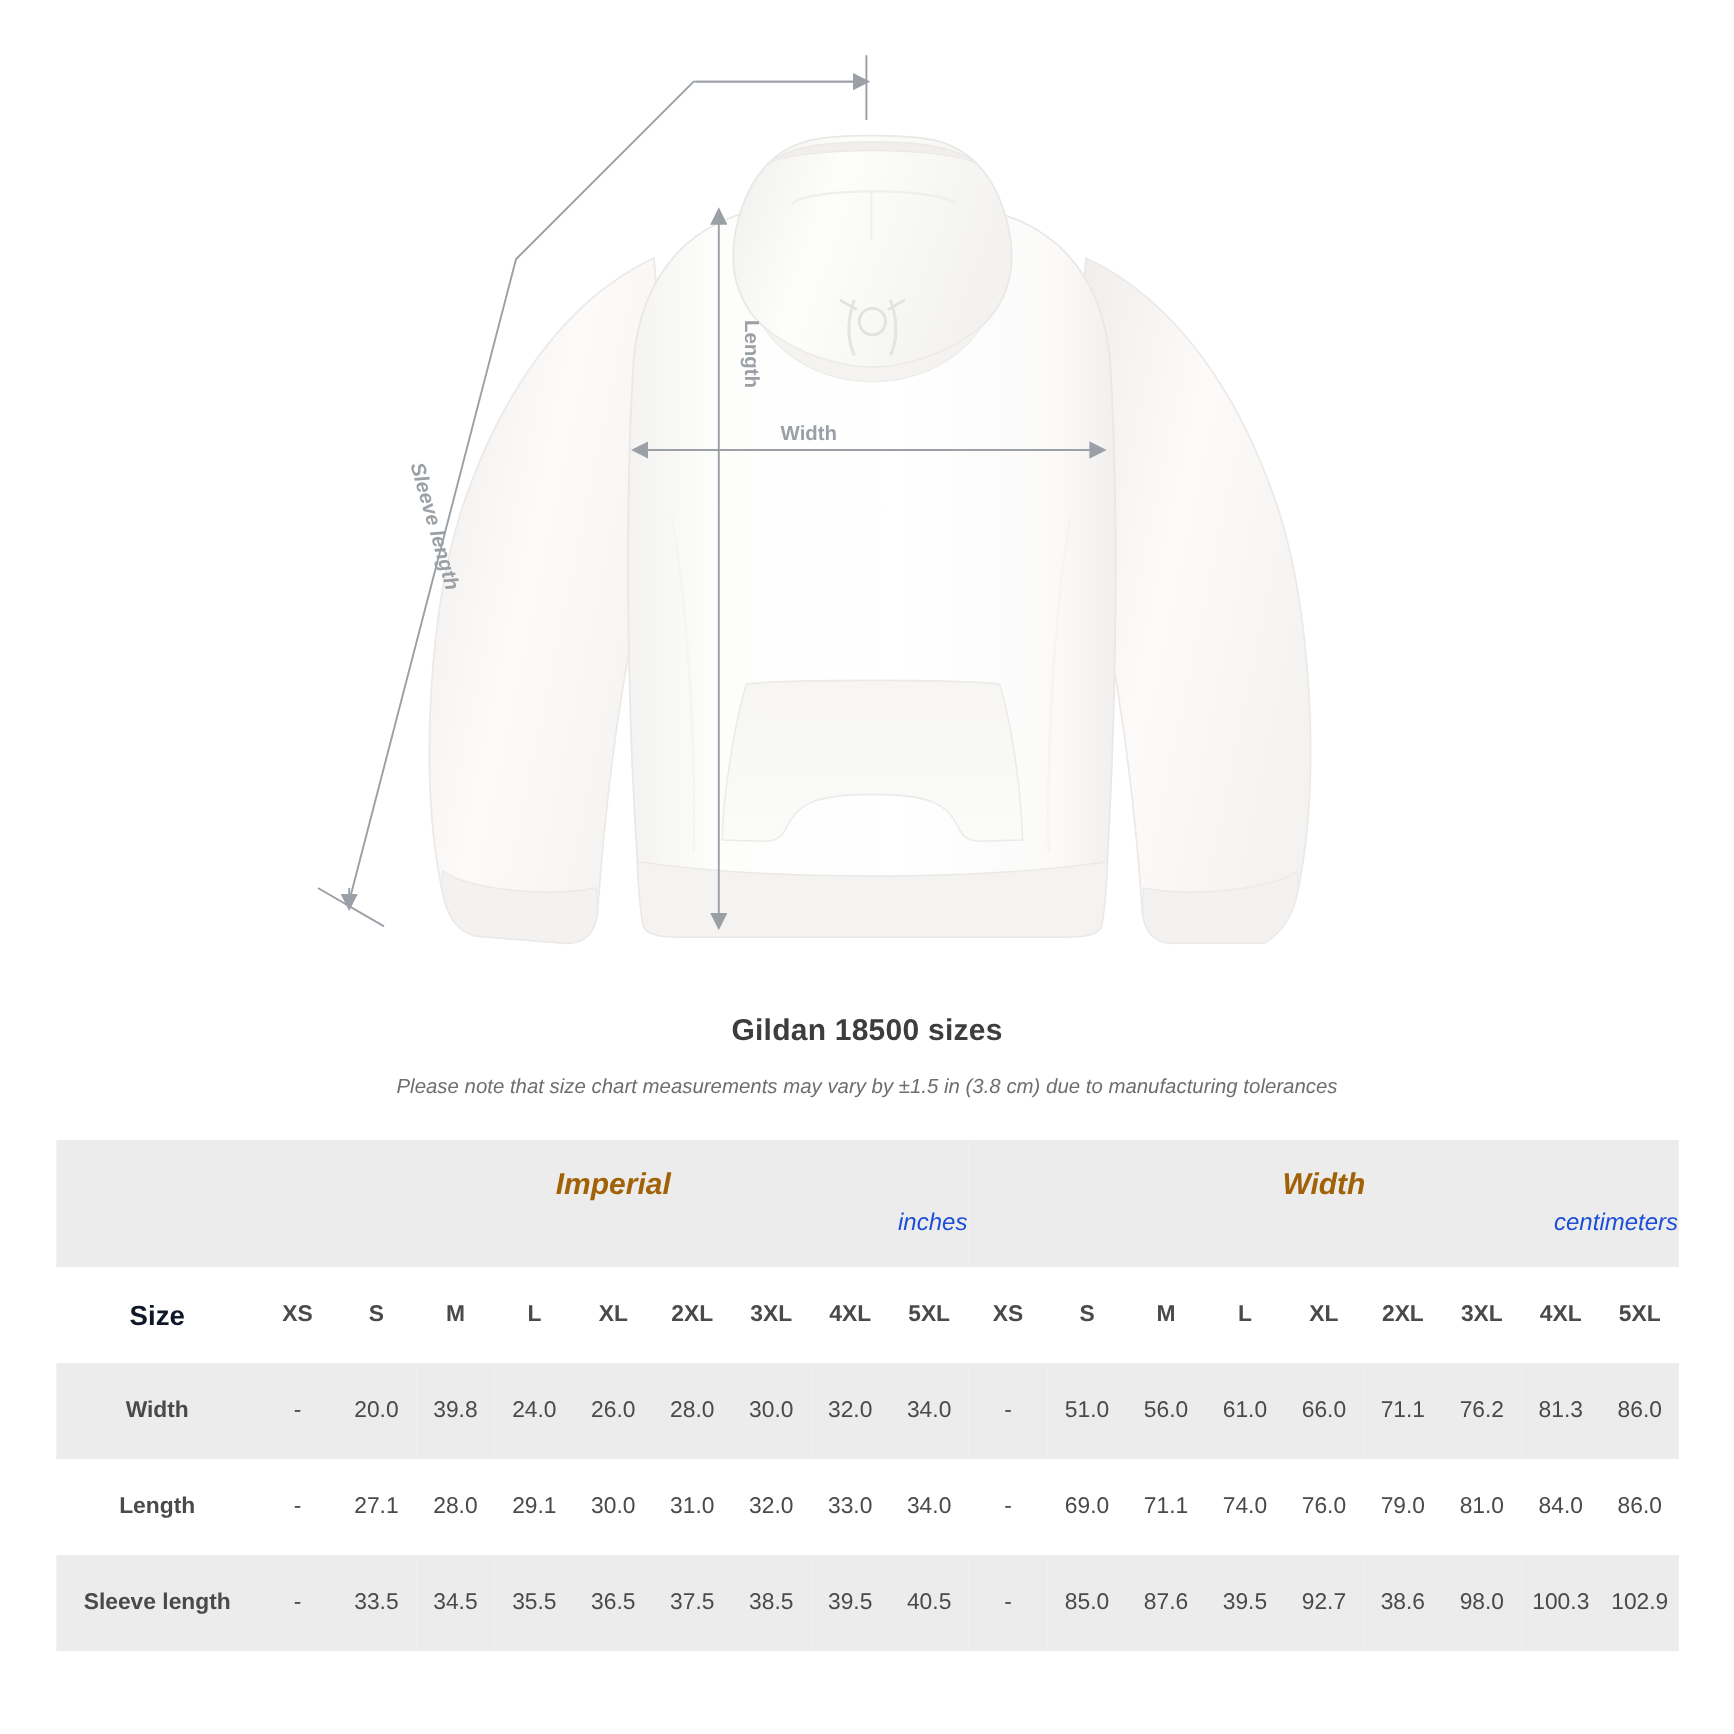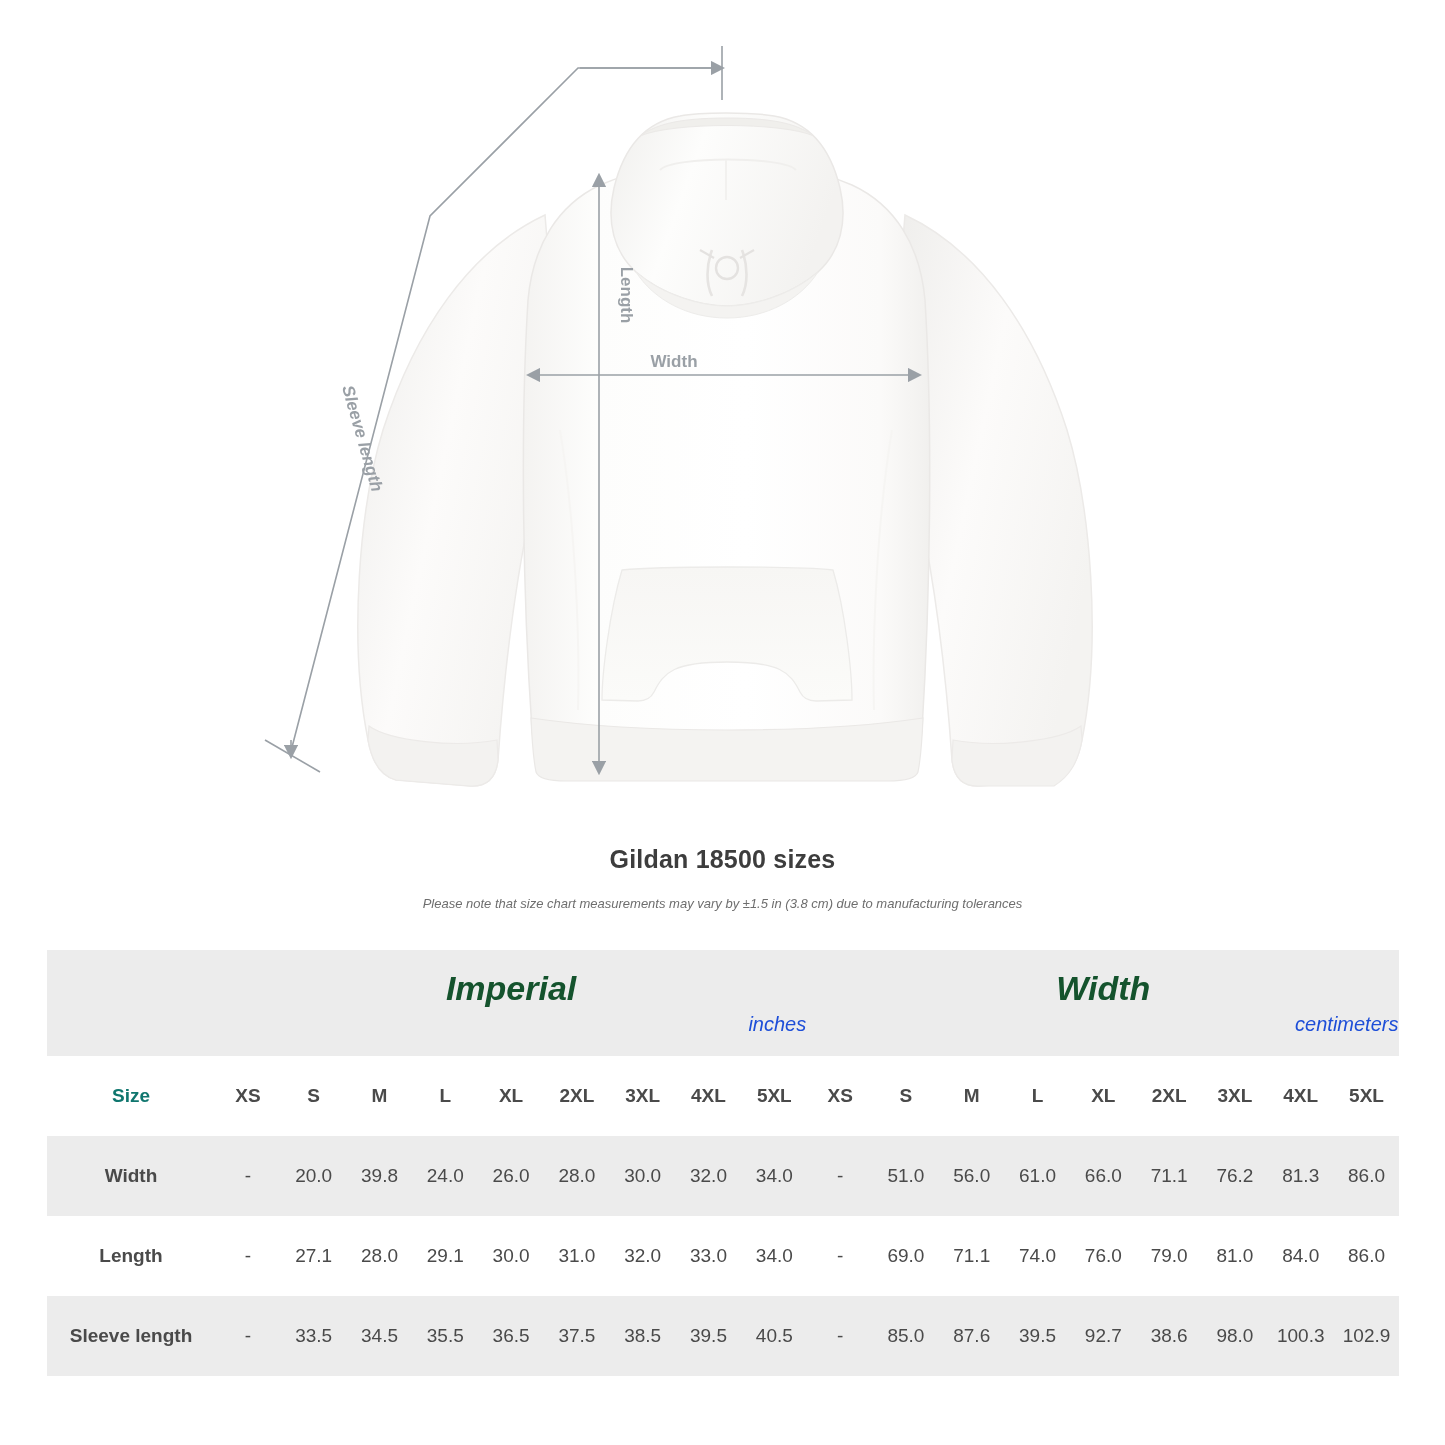--- a/index.html
+++ b/index.html
@@ -41,21 +41,21 @@
     font-weight: bold;
     color: #3d3d3d;
     letter-spacing: .2px;
   }
   .chart-note {
     position: absolute;
     top: 896px;
     left: 0;
     width: 1445px;
     text-align: center;
-    font-size: 13px;
+    font-size: 17px;
     font-style: italic;
     color: #6e6e6e;
   }
 
   
   .table-wrap {
     position: absolute;
     top: 950px;
     left: 47px;
     width: 1352px;
@@ -68,44 +68,44 @@
   table.size-chart td, table.size-chart th {
     border: none;
     text-align: center;
     vertical-align: middle;
   }
   .unit-head {
     height: 106px;
     background: #ececec;
   }
   .unit-head .unit-name {
-    font-size: 34px;
+    font-size: 25px;
     font-style: italic;
     font-weight: bold;
-    color: #14532d;
+    color: #a16207;
     line-height: 1.25;
   }
   .unit-head .unit-sub {
     font-size: 20px;
     font-style: italic;
     color: #1d4ed8;
     line-height: 1.5;
     text-align: right;
   }
   .hdr-row td {
     height: 80px;
     background: #ffffff;
     font-size: 19px;
     font-weight: bold;
     color: #4a4a4a;
   }
   .hdr-row td.rowlabel {
-    font-size: 19px;
-    font-weight: bold;
-    color: #0f766e;
+    font-size: 23px;
+    font-weight: bold;
+    color: #0f172a;
   }
   .data-row td {
     height: 80px;
     font-size: 19px;
     color: #4a4a4a;
   }
   .row-shade td { background: #ececec; }
   .row-plain td { background: #ffffff; }
   .data-row td.rowlabel {
     font-weight: bold;

